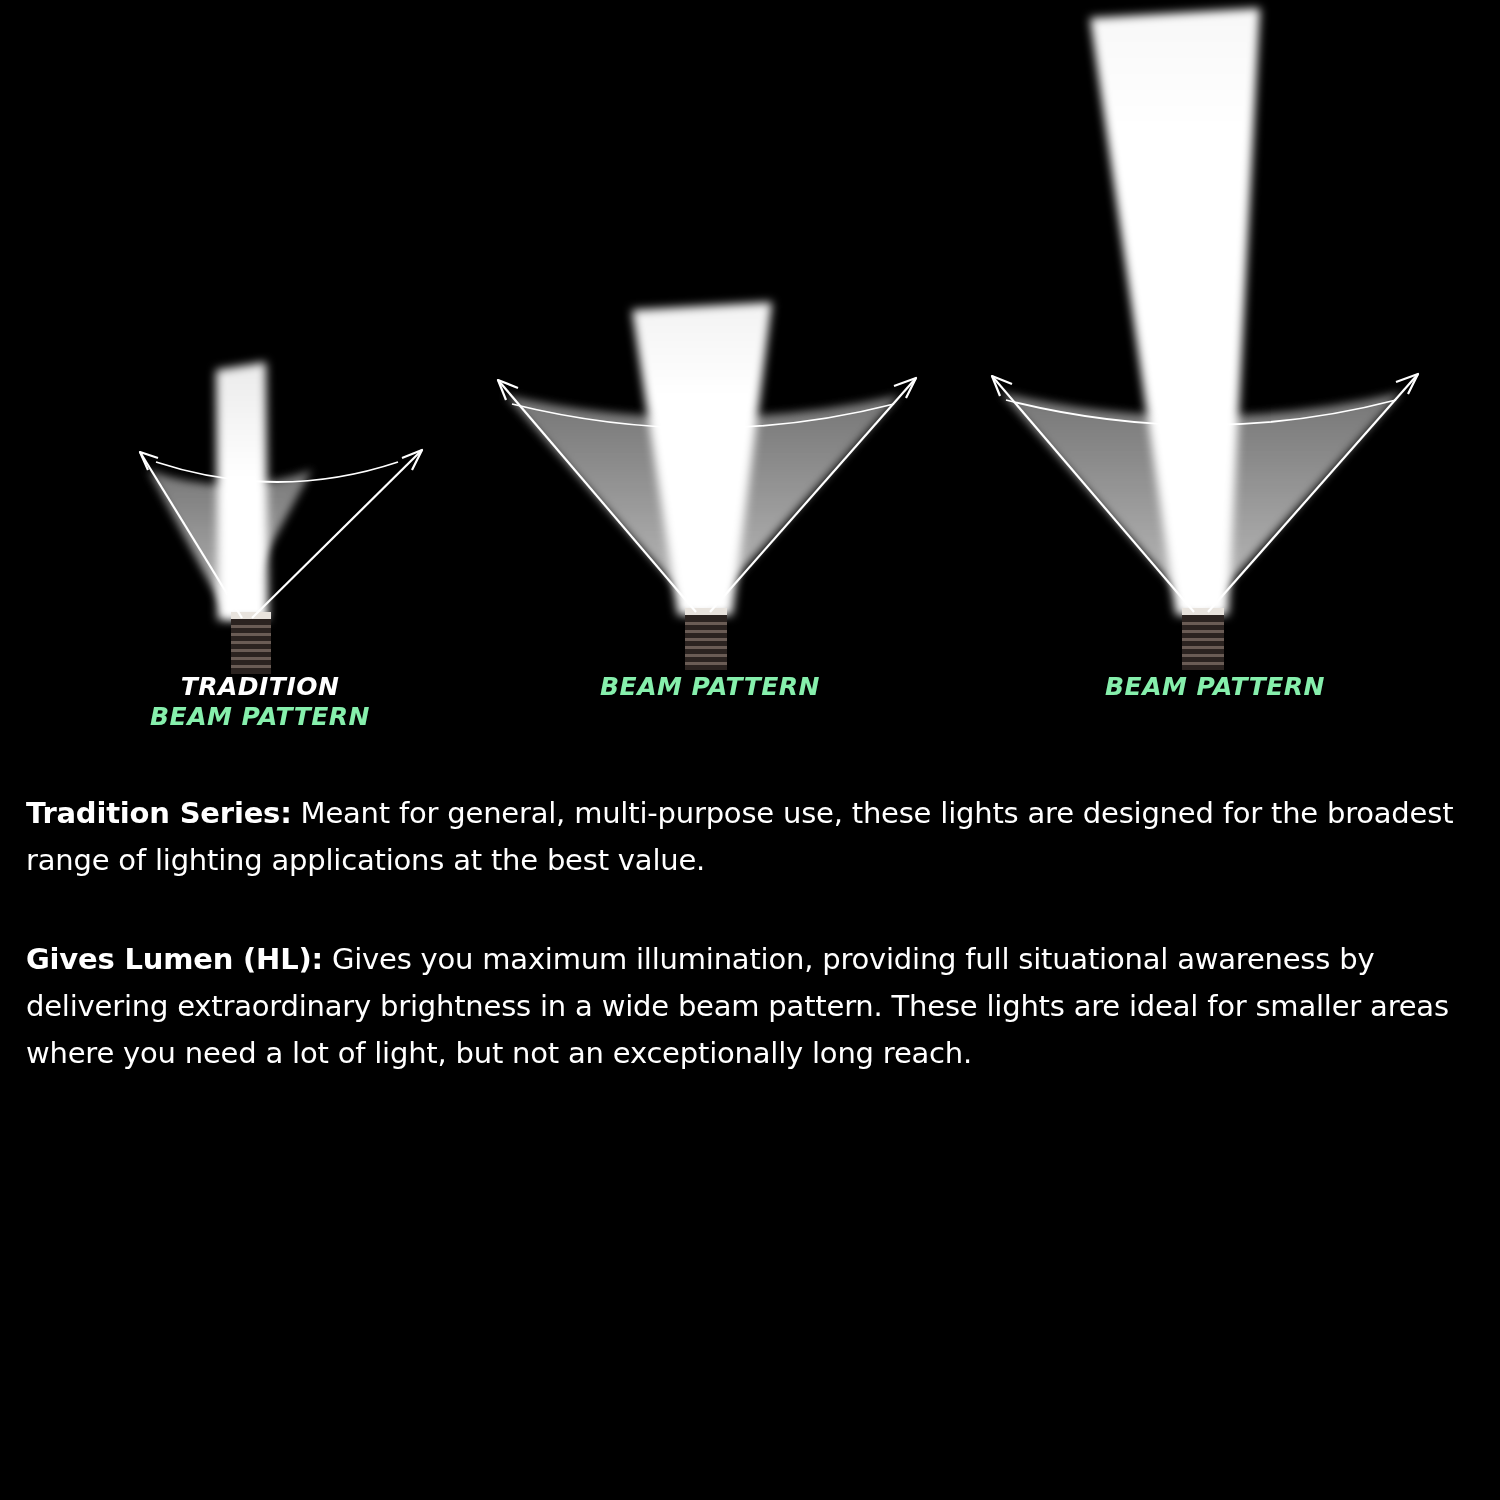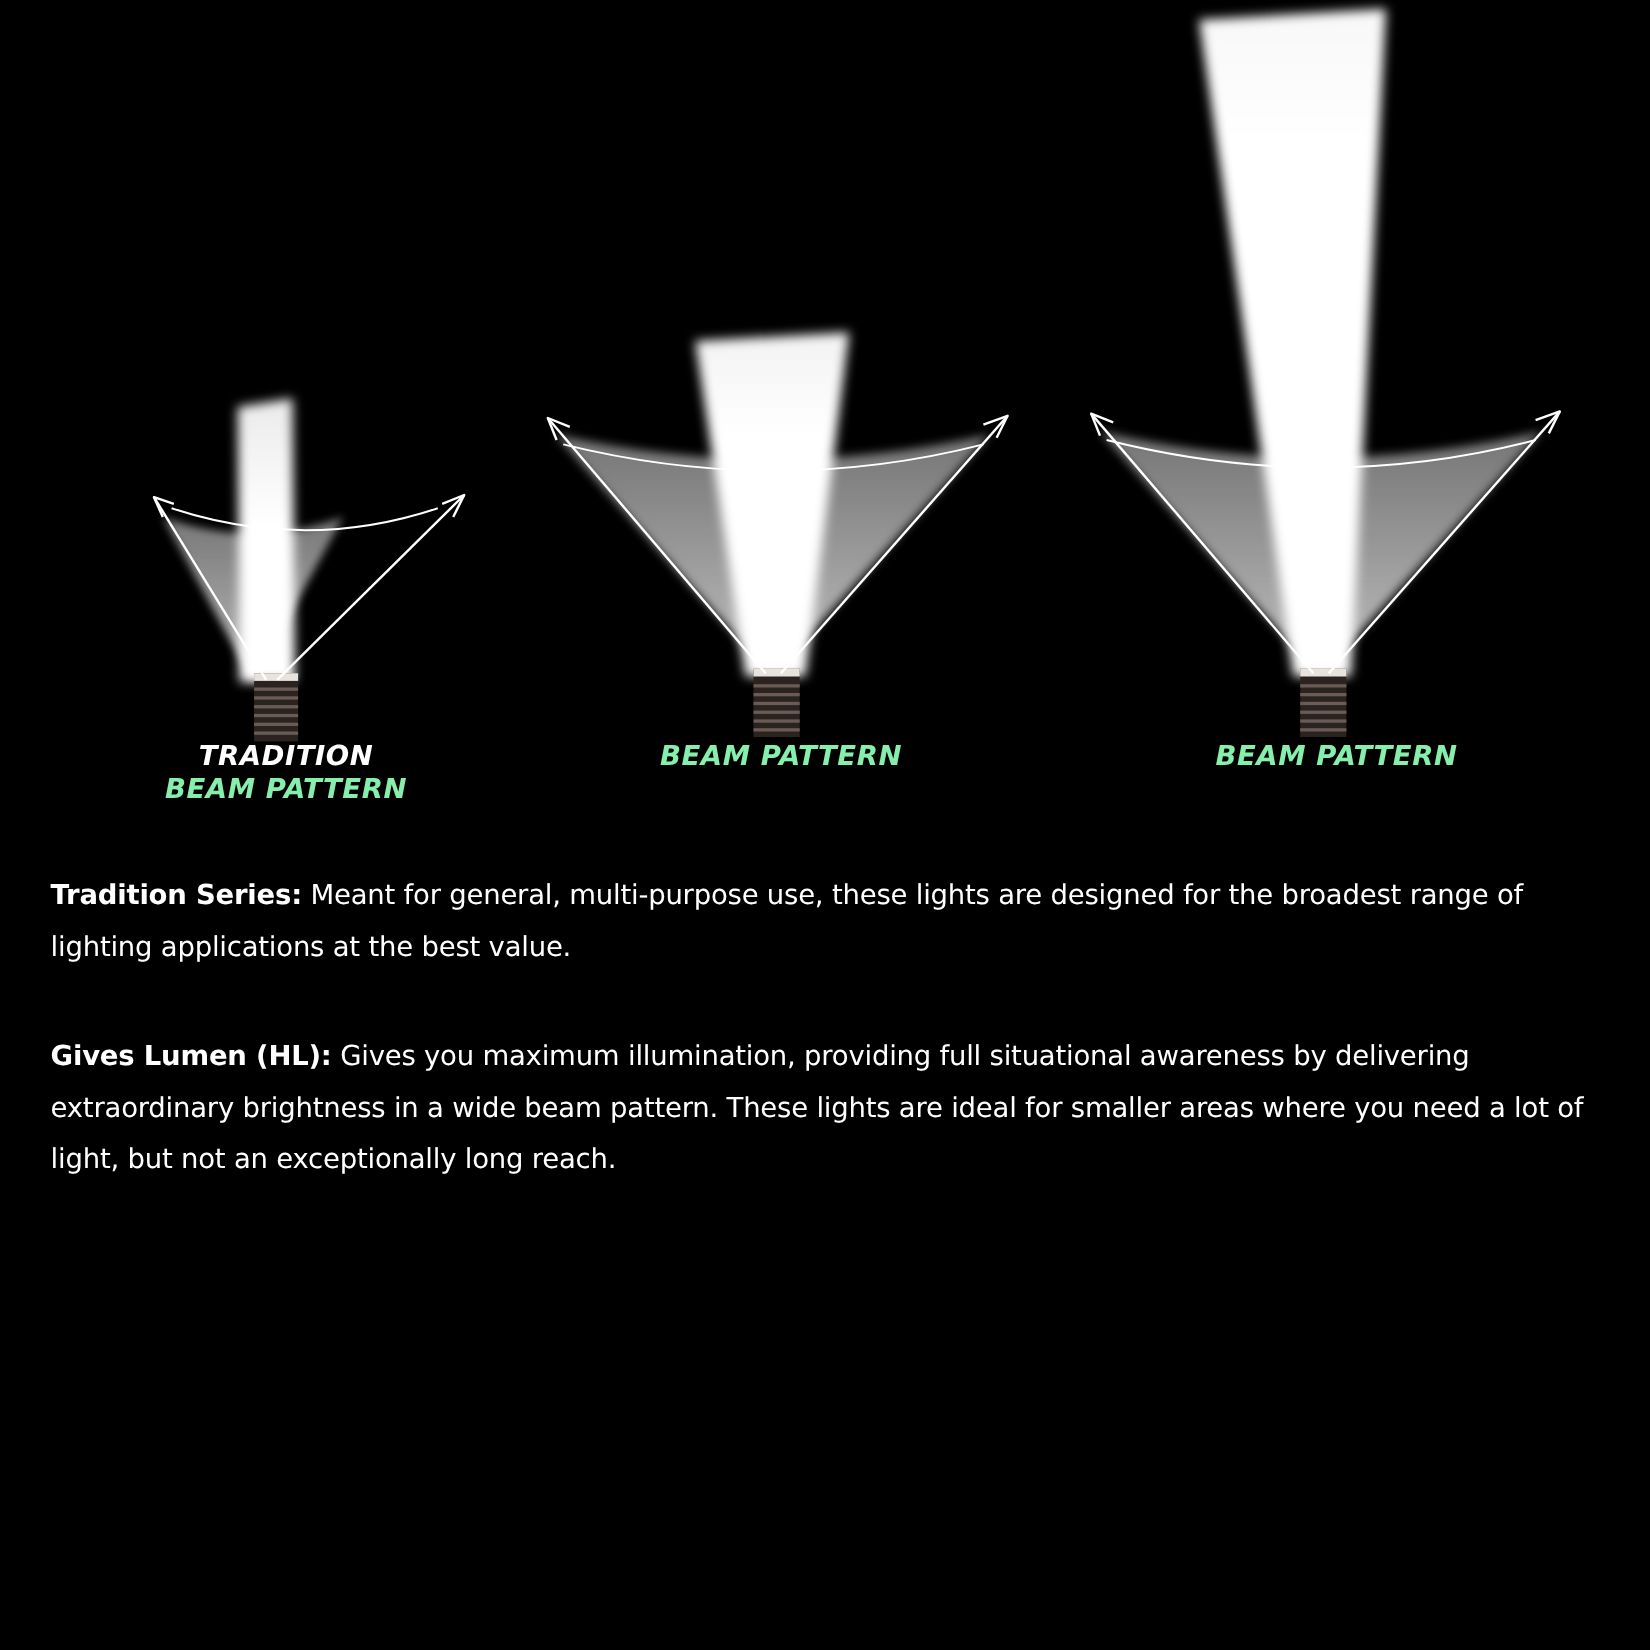--- a/index.html
+++ b/index.html
@@ -70,26 +70,25 @@
 
   
   #text-area {
     position: absolute;
     left: 26px;
     top: 790px;
     width: 1455px;
   }
   .para {
     font-family: "DejaVu Sans", sans-serif;
-    font-size: 25px;
+    font-size: 29px;
     line-height: 47px;
     color: #ffffff;
     letter-spacing: -0.2px;
     margin-bottom: 52px;
-    margin-left: 20px;
   }
   .para:last-child { margin-bottom: 0; }
   .lead {
     font-weight: bold;
   }
 </style>
 </head>
 <body>
 
 <div id="page">

